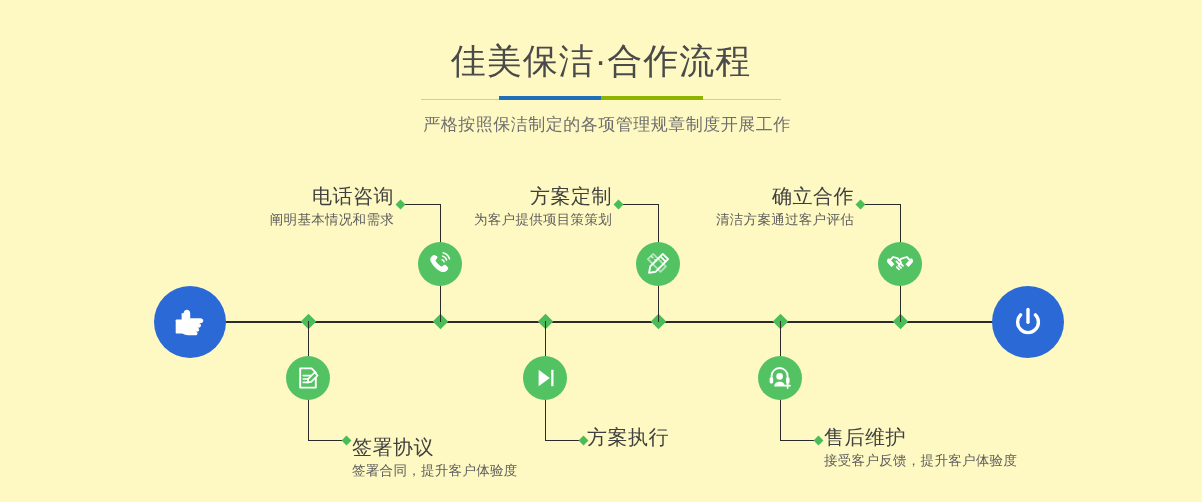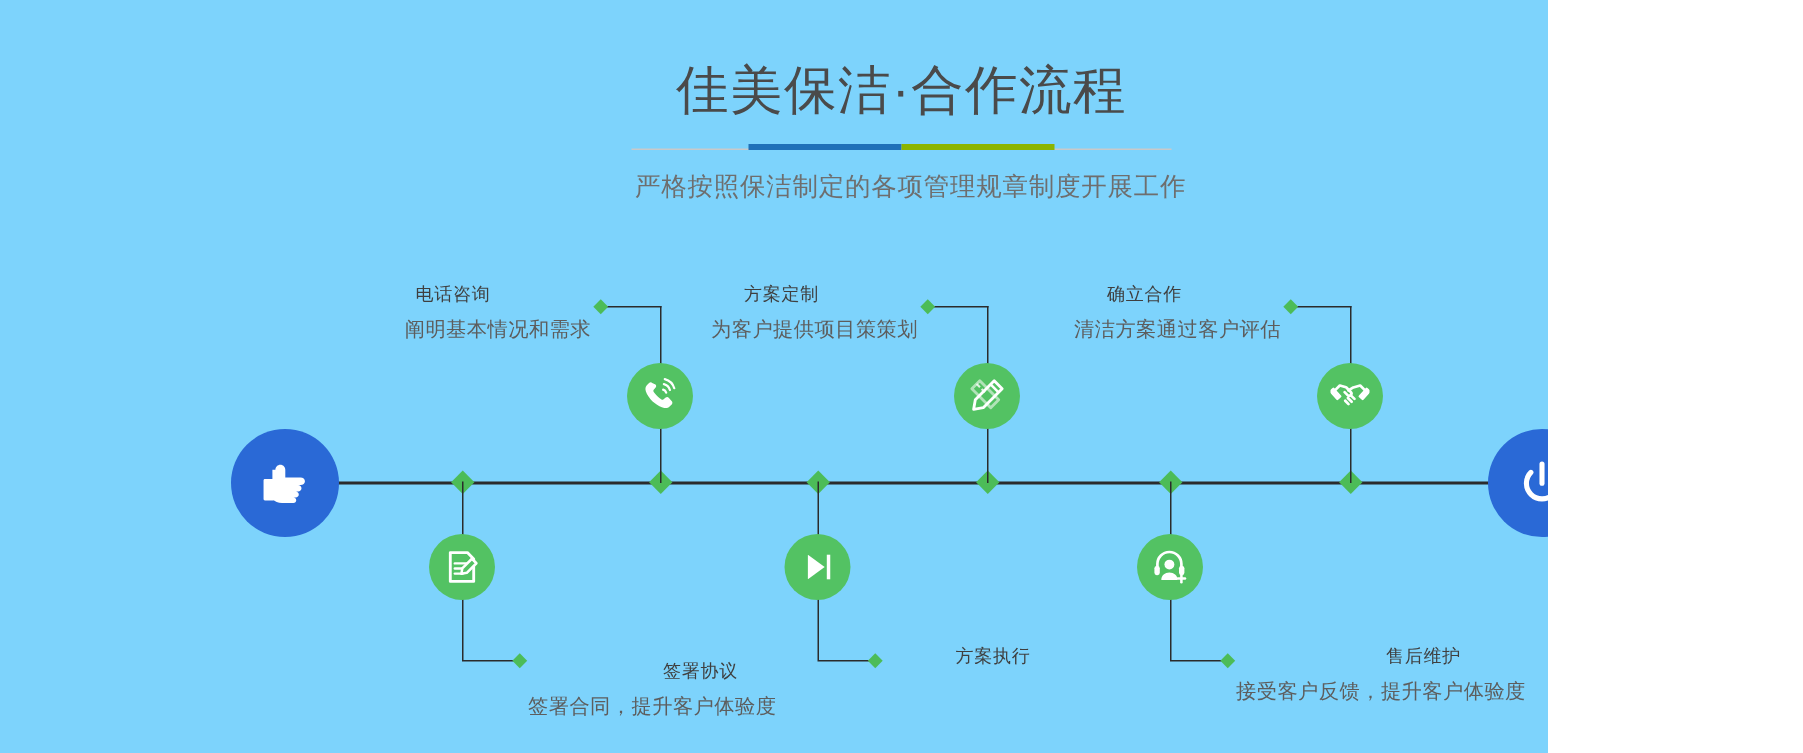--- a/index.html
+++ b/index.html
@@ -6,23 +6,23 @@
     margin: 0;
     padding: 0;
     background: #ffffff;
   }
   body {
     font-family: "Liberation Sans", "DejaVu Sans", sans-serif;
     -webkit-font-smoothing: antialiased;
   }
   #root {
     position: relative;
-    width: 1032px;
+    width: 1202px;
     height: 502px;
-    background: #7dd3fc;
+    background: #fef9c3;
     overflow: hidden;
   }
 
   
   .header {
     position: absolute;
     left: 0;
     top: 0;
     width: 1202px;
     text-align: center;
@@ -133,25 +133,24 @@
     justify-content: center;
   }
   .node svg { display: block; }
 
   
   .label {
     position: absolute;
     white-space: nowrap;
   }
   .label .lbl-title {
-    font-size: 12px;
+    font-size: 20px;
     color: #3f3f3f;
     line-height: 21px;
     letter-spacing: 0.5px;
-    text-align: center;
   }
   .label .lbl-desc {
     font-size: 13.5px;
     color: #5d5d5d;
     line-height: 20px;
     letter-spacing: 0.3px;
     padding-top: 3px;
   }
   .label.above { text-align: right; }
   .label.below { text-align: left; }
@@ -267,21 +266,21 @@
   <div class="elbow" style="left: 545px; top: 440px; width: 38px; background: rgb(43, 43, 43);"></div>
   <div class="tick" style="left: 580px; top: 437px; background: rgb(76, 188, 88);"></div>
   <div class="node" style="left: 523px; top: 356px; background: rgb(83, 194, 99);">
     <span>
       <svg width="26" height="26" viewBox="0 0 26 26">
         <path fill="#ffffff" d="M6.6 4.8l11.2 8.2L6.6 21.2z"></path>
         <rect x="19.2" y="4.8" width="2.3" height="16.4" fill="#ffffff"></rect>
       </svg>
     </span>
   </div>
-  <div class="label below" style="left:557px; top:427px; width:210px;">
+  <div class="label below" style="left:587px; top:427px; width:210px;">
     <div class="lbl-title">方案执行</div>
   </div>
 
   <div class="stem" style="left: 900px; top: 204px; height: 118px; background: rgb(43, 43, 43);"></div>
   <div class="elbow" style="left: 863px; top: 204px; width: 38px; background: rgb(43, 43, 43);"></div>
   <div class="tick" style="left: 857px; top: 201px; background: rgb(76, 188, 88);"></div>
   <div class="node" style="left: 878px; top: 242px; background: rgb(83, 194, 99);">
     <span>
       <svg width="26" height="26" viewBox="0 0 26 26">
         <path fill="none" stroke="#ffffff" stroke-width="1.8" stroke-linejoin="round" stroke-linecap="round" d="M2.6 9.6l3.6-3.6 4.2 1.2 3.1 3.1c.6.6.6 1.5 0 2.1-.6.6-1.5.6-2.1 0l-2-2"></path>

